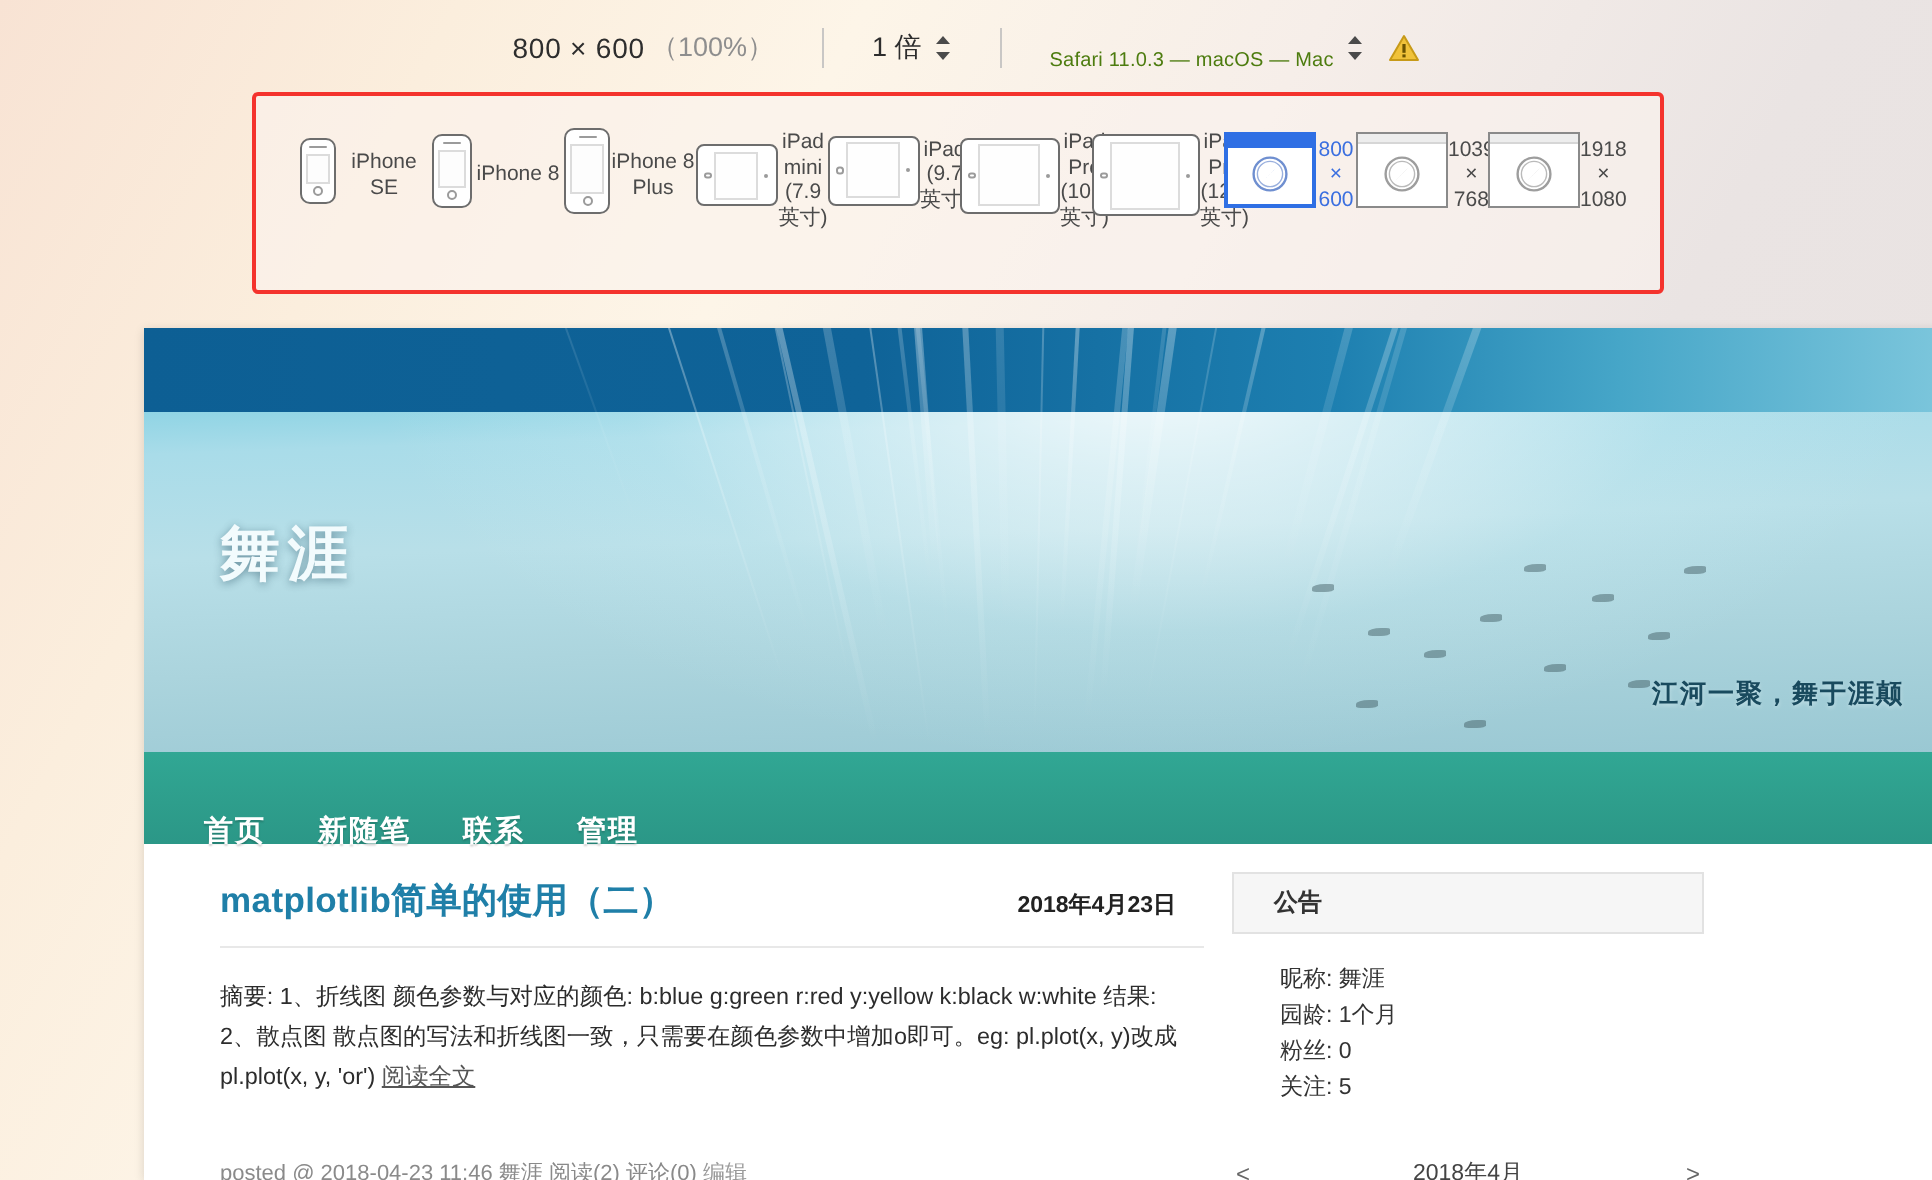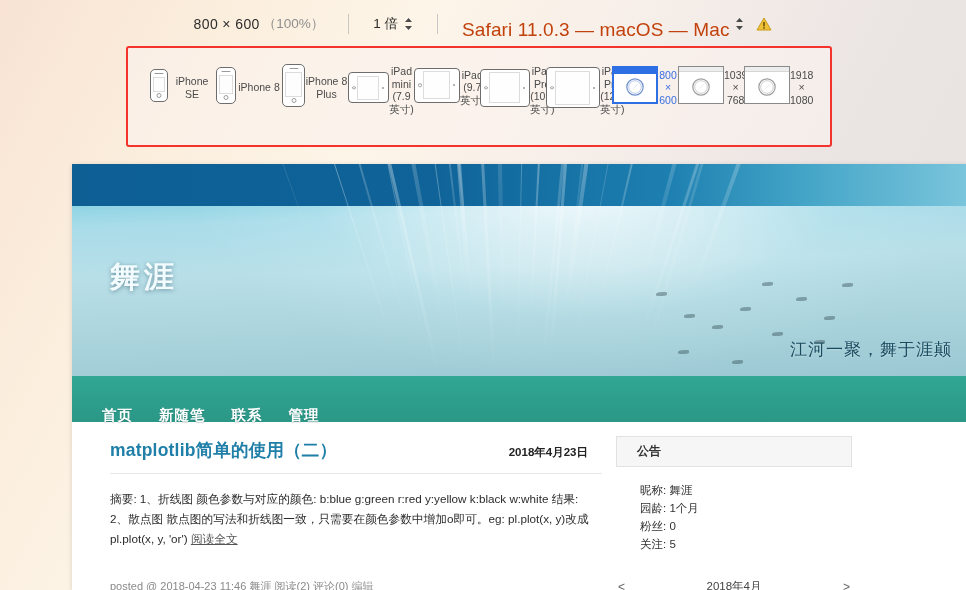--- a/index.html
+++ b/index.html
@@ -33,21 +33,21 @@
   }
   .tb-group { display: flex; align-items: center; white-space: nowrap; }
   .tb-dim { font-size: 14px; color: #2d2d2d; letter-spacing: .4px; }
   .tb-pct { font-size: 13.5px; color: #8e8e8e; margin-left: 3px; }
   .tb-sep {
     width: 1px; height: 20px;
     background: #c9c7c5;
     margin: 0 24px;
   }
   .tb-zoom { font-size: 13.5px; color: #2d2d2d; }
-  .tb-browser { font-size: 19px; color: #c2410c; letter-spacing: .1px; margin-top: 12px; }
+  .tb-browser { font-size: 10px; color: #4d7c0f; letter-spacing: .1px; margin-top: 12px; }
   .stepper {
     display: inline-flex;
     flex-direction: column;
     align-items: center;
     justify-content: center;
     margin-left: 6px;
     line-height: 0;
   }
   .stepper svg { display: block; }
   .warn-icon { margin-left: 12px; display: inline-flex; }
@@ -249,22 +249,22 @@
     left: 38px; top: 93px;
     font-size: 30px;
     font-weight: bold;
     color: #f2fbfd;
     letter-spacing: 4px;
     text-shadow: 0 1px 4px rgba(20,60,80,0.45);
   }
   #hero-tagline {
     position: absolute;
     right: 20px; top: 174px;
-    font-size: 17px;
-    font-weight: normal;
+    font-size: 13px;
+    font-weight: bold;
     color: #194a5e;
     letter-spacing: 1px;
     text-shadow: 0 1px 2px rgba(255,255,255,0.35);
     text-align: right;
   }
 
   #navbar {
     height: 46px;
     background: linear-gradient(180deg,#31a794 0%, #2e9e8c 55%, #2b9787 100%);
     display: flex;

